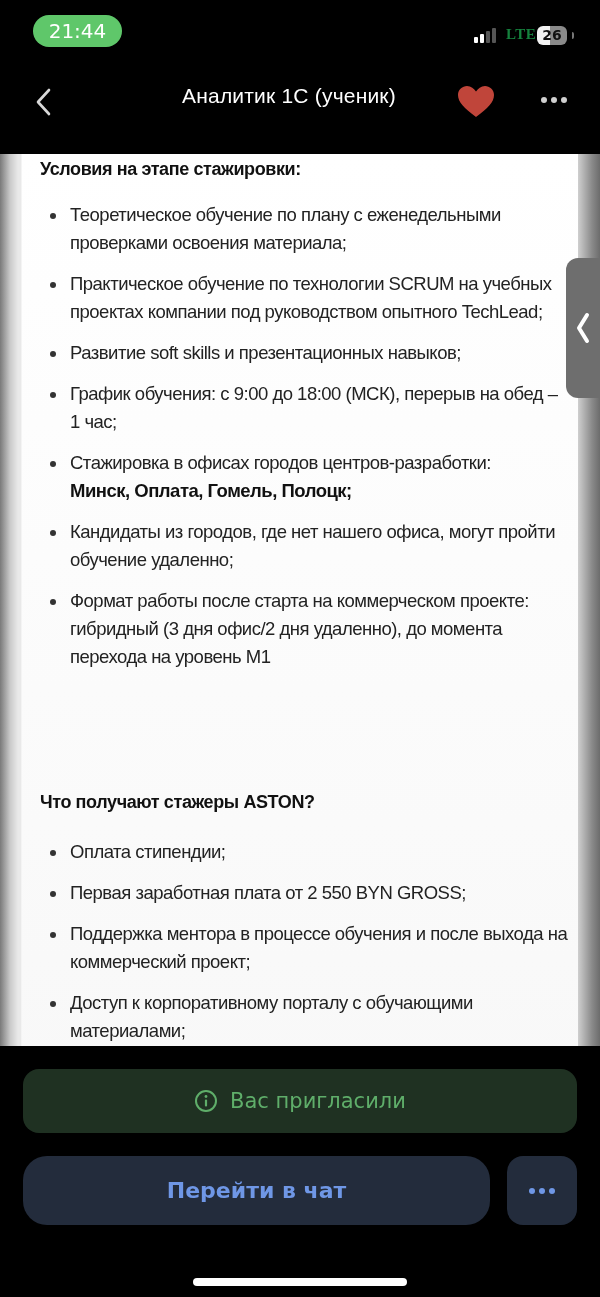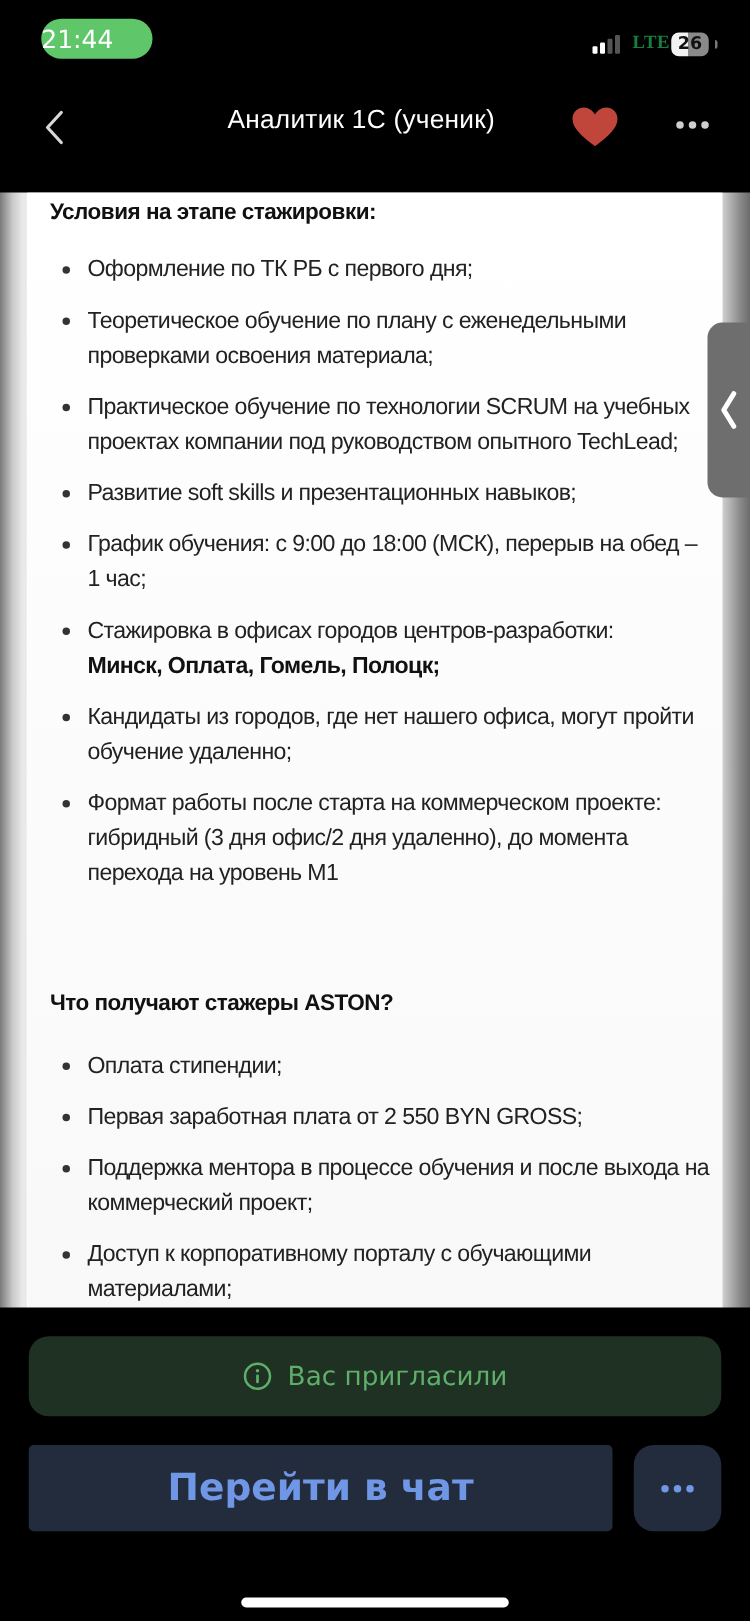--- a/index.html
+++ b/index.html
@@ -4,21 +4,21 @@
   <style>
     * { box-sizing: border-box; margin: 0; padding: 0; }
     html, body { width: 600px; height: 1297px; background: #000; overflow: hidden; }
     body { font-family: "Liberation Sans", sans-serif; position: relative; color: #fff; }
 
     
     .status-bar { position: absolute; top: 0; left: 0; width: 600px; height: 62px; }
     .time-pill {
       position: absolute; left: 33px; top: 15px; width: 89px; height: 32px;
       background: #5fc76a; border-radius: 16px; color: #fff;
-      font-family: "DejaVu Sans", sans-serif; font-size: 20px; line-height: 32px; text-align: left;
+      font-family: "DejaVu Sans", sans-serif; font-size: 20px; line-height: 32px; text-align: center;
     }
     .signal { position: absolute; left: 474px; top: 28px; display: flex; align-items: flex-end; gap: 2px; }
     .signal span { display: block; width: 4px; background: #fff; border-radius: 1px; }
     .signal span.dim { background: #555; }
     .lte { position: absolute; left: 506px; top: 26px; font-family: Liberation Serif, serif; font-size: 15px; color: #15803d; font-weight: bold; letter-spacing: 0.5px; }
     .battery {
       position: absolute; left: 537px; top: 26px; width: 30px; height: 19px;
       border-radius: 6px; background: linear-gradient(90deg, #f2f2f2 0 45%, #8a8a8a 45% 100%);
       color: #111; font-family: "DejaVu Sans", sans-serif; font-weight: bold; font-size: 14px;
       text-align: center; line-height: 19px;
@@ -72,23 +72,23 @@
     
     .bottom-panel { position: absolute; top: 1046px; left: 0; width: 600px; height: 251px; background: #000; }
     .invited-banner {
       position: absolute; left: 23px; top: 23px; width: 554px; height: 64px;
       background: #1f3122; border-radius: 16px;
       display: flex; align-items: center; justify-content: center; gap: 12px;
       color: #5fae6a; font-family: "DejaVu Sans", sans-serif; font-size: 21px;
     }
     .chat-btn {
       position: absolute; left: 23px; top: 110px; width: 467px; height: 69px;
-      background: #232c3c; border-radius: 4px;
+      background: #232c3c; border-radius: 24px;
       display: flex; align-items: center; justify-content: center;
-      color: #6f97e6; font-family: "DejaVu Sans", sans-serif; font-size: 30px; font-weight: bold;
+      color: #6f97e6; font-family: "DejaVu Sans", sans-serif; font-size: 22px; font-weight: bold;
     }
     .more-action-btn {
       position: absolute; left: 507px; top: 110px; width: 70px; height: 69px;
       background: #232c3c; border-radius: 16px;
       display: flex; align-items: center; justify-content: center; gap: 4px;
     }
     .more-action-btn i { display: block; width: 6px; height: 6px; background: #6f97e6; border-radius: 50%; }
     .home-indicator {
       position: absolute; left: 193px; top: 232px; width: 214px; height: 8px;
       background: #fff; border-radius: 4px;
@@ -126,21 +126,20 @@
     <i></i>
       <i></i>
       <i></i>
   </div>
 </div>
 
 <div class="content-area">
   <div class="doc">
     <div class="section-title" style="top:5px">Условия на этапе стажировки:</div>
     <ul class="bullets" style="top:47px">
-      <li><span>Оформление по ТК РБ с первого дня;</span></li>
       <li><span>Теоретическое обучение по плану с еженедельными проверками освоения материала;</span></li>
       <li><span>Практическое обучение по технологии SCRUM на учебных проектах компании под руководством опытного TechLead;</span></li>
       <li><span>Развитие soft skills и презентационных навыков;</span></li>
       <li><span>График обучения: с 9:00 до 18:00 (МСК), перерыв на обед – 1 час;</span></li>
       <li><span>Стажировка в офисах городов центров-разработки:</span><br><b>Минск, Оплата, Гомель, Полоцк;</b></li>
       <li><span>Кандидаты из городов, где нет нашего офиса, могут пройти обучение удаленно;</span></li>
       <li><span>Формат работы после старта на коммерческом проекте: гибридный (3 дня офис/2 дня удаленно), до момента перехода на уровень М1</span></li>
     </ul>
 
     <div class="section-title" style="top:638px">Что получают стажеры ASTON?</div>

